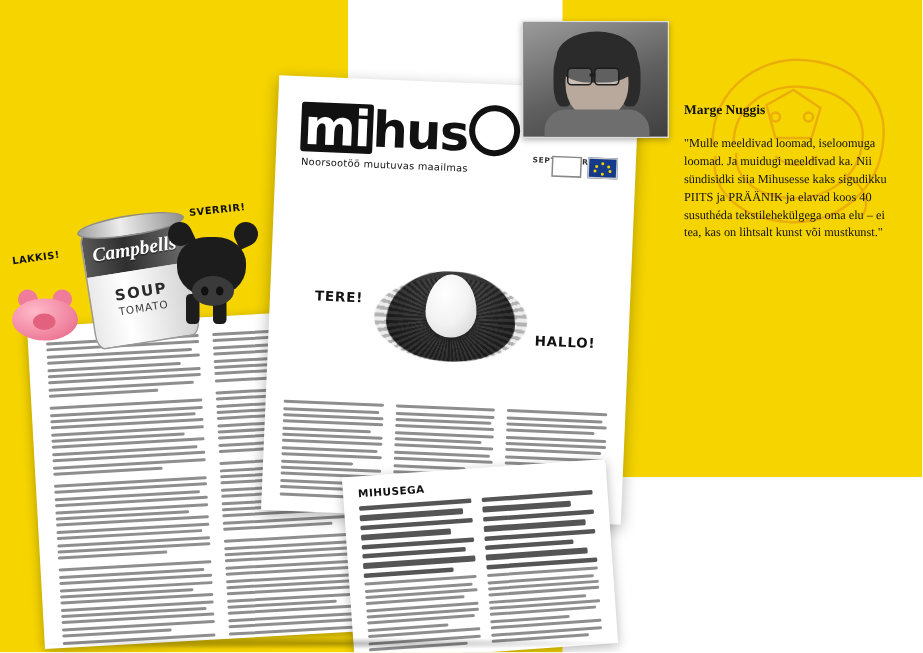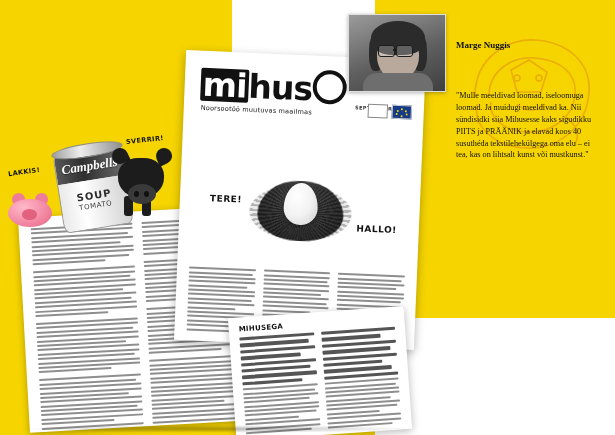--- a/index.html
+++ b/index.html
@@ -265,21 +265,21 @@
     background:rgba(255,255,255,.25);
   }
   .photo .glass.l{left:29px}
   .photo .glass.r{left:47px}
   .photo .bridge{position:absolute;left:44px;top:34px;width:4px;height:1.5px;background:#1d1d1d;}
   .photo .body{
     position:absolute;left:14px;top:58px;width:70px;height:22px;border-radius:14px 14px 0 0;
     background:#6e6e6e;
   }
   .photo-name{
-    position:absolute;left:456px;top:40px;
+    position:absolute;left:456px;top:68px;
     font-family:"Liberation Serif",serif;font-weight:bold;font-size:9px;color:#111;
   }
   .quote{
     position:absolute;left:456px;top:90px;width:140px;
     font-family:"Liberation Serif",serif;font-size:8.2px;line-height:1.45;color:#111;
   }
 
   
   .spread-shadow{
     position:absolute;left:20px;bottom:2px;width:400px;height:8px;

